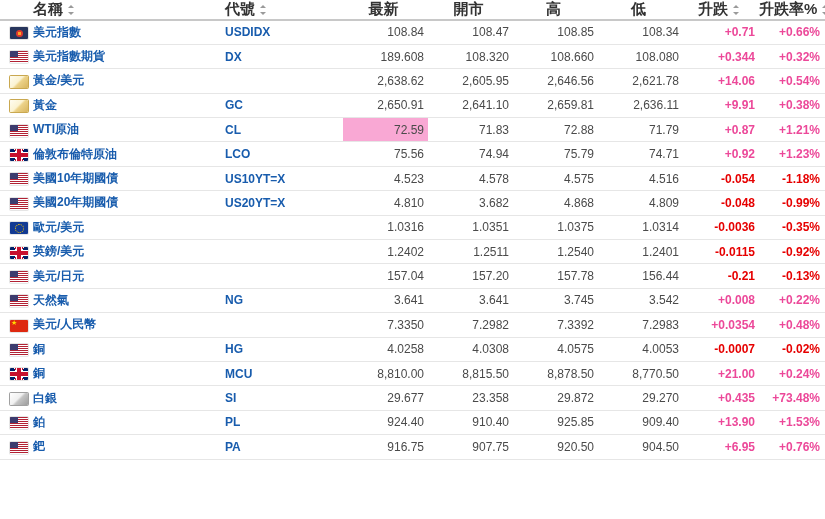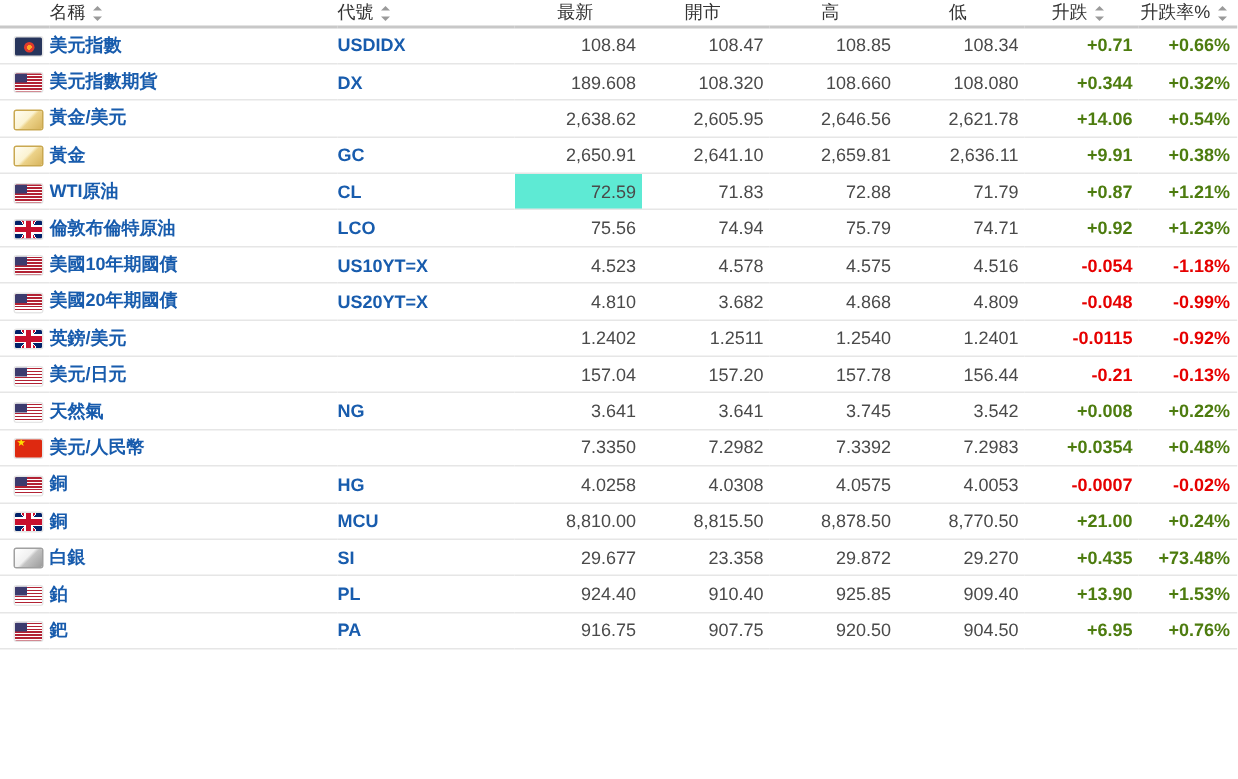--- a/index.html
+++ b/index.html
@@ -6,40 +6,40 @@
   html, body { margin: 0; padding: 0; background: #fff; }
   body {
     width: 825px; height: 519px; overflow: hidden;
     font-family: "Liberation Sans", "DejaVu Sans", sans-serif;
     font-size: 12px; color: #4a4a4a;
   }
   table { border-collapse: collapse; table-layout: fixed; width: 825px; }
 
   thead th {
     height: 16px; border-bottom: 2px solid #c8c8c8;
-    font-size: 12px; font-weight: normal; color: #333;
+    font-size: 15px; font-weight: bold; color: #333;
     white-space: nowrap; padding: 0; vertical-align: middle;
   }
   .col-left  { text-align: left; }
   .col-right { padding-right: 4px; }
   thead th:last-child { padding-right: 5px; }
 
   tbody td {
     height: 24.4px; border-bottom: 1px solid #e6e6e6;
     padding: 0; vertical-align: middle; white-space: nowrap;
     overflow: hidden; font-size: 12px;
   }
   .c-flag { padding-left: 10px; }
   .c-name, .c-code { color: #185cad; font-weight: bold; margin-left: 32px; }
   .c-num  { text-align: right; color: #4a4a4a; padding-right: 4px; }
   .c-chg  { text-align: right; font-weight: bold; padding-right: 4px; }
   .c-pct  { padding-right: 5px; }
-  .pos { color: #4d7c0f; }
+  .pos { color: #ec4899; }
   .neg { color: #e60000; }
-  .hl  { background: #5eead4; padding-left: 31px; }
+  .hl  { background: #f9a8d4; padding-left: 31px; }
 
   
   .sort { display: inline-block; width: 7px; height: 10px; position: relative; margin-left: 5px; vertical-align: middle; }
   .sort .up, .sort .dn {
     position: absolute; left: 0; width: 0; height: 0;
     border-left: 3.5px solid transparent; border-right: 3.5px solid transparent;
   }
   .sort .up { top: 0;    border-bottom: 3.5px solid #9a9a9a; }
   .sort .dn { bottom: 0; border-top:    3.5px solid #9a9a9a; }
 
@@ -207,20 +207,31 @@
           <td class="c-name">美國20年期國債</td>
           <td class="c-code">US20YT=X</td>
           <td class="c-num">4.810</td>
           <td class="c-num">3.682</td>
           <td class="c-num">4.868</td>
           <td class="c-num">4.809</td>
           <td class="c-chg neg">-0.048</td>
           <td class="c-chg c-pct neg">-0.99%</td>
         </tr>
         <tr>
+          <td class="c-flag"><span class="flag flag--eu"></span></td>
+          <td class="c-name">歐元/美元</td>
+          <td class="c-code"></td>
+          <td class="c-num">1.0316</td>
+          <td class="c-num">1.0351</td>
+          <td class="c-num">1.0375</td>
+          <td class="c-num">1.0314</td>
+          <td class="c-chg neg">-0.0036</td>
+          <td class="c-chg c-pct neg">-0.35%</td>
+        </tr>
+        <tr>
           <td class="c-flag"><span class="flag flag--uk"></span></td>
           <td class="c-name">英鎊/美元</td>
           <td class="c-code"></td>
           <td class="c-num">1.2402</td>
           <td class="c-num">1.2511</td>
           <td class="c-num">1.2540</td>
           <td class="c-num">1.2401</td>
           <td class="c-chg neg">-0.0115</td>
           <td class="c-chg c-pct neg">-0.92%</td>
         </tr>

